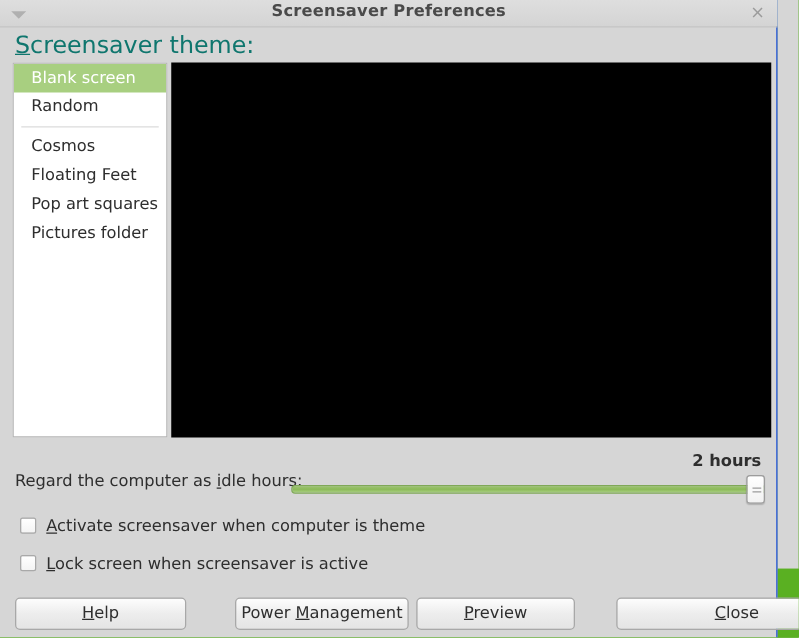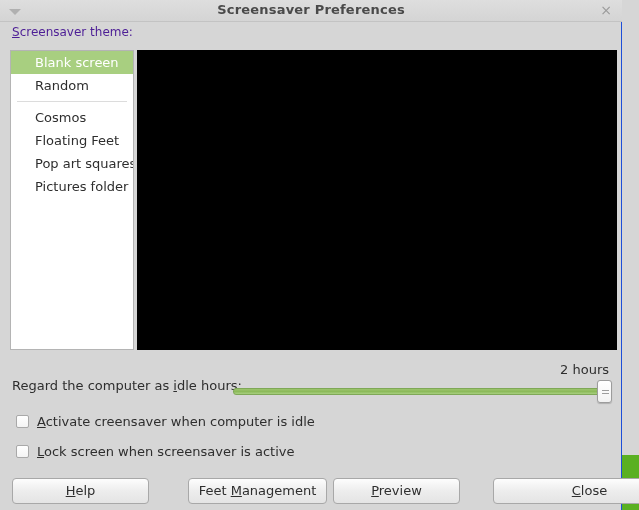--- a/index.html
+++ b/index.html
@@ -63,38 +63,38 @@
     text-align: center;
     font-size: 14px;
     color: #9b9b9b;
     cursor: pointer;
   }
 
   
   #theme-label {
     position: absolute;
     left: 12px; top: 25px;
-    font-size: 12px;
-    color: #4c1d95;
+    font-size: 19px;
+    color: #0f766e;
   }
   .mn { text-decoration: underline; }
 
   
   #theme-list {
     position: absolute;
     left: 10px; top: 50px;
     width: 124px; height: 300px;
     background: #ffffff;
     border: 1px solid #b4b4b4;
     overflow: hidden;
   }
   .theme-item {
     height: 23px;
     line-height: 23px;
-    padding-left: 24px;
+    padding-left: 14px;
     font-size: 13px;
     color: #2e2e2e;
     white-space: nowrap;
     cursor: pointer;
   }
   .theme-item.selected {
     background: #a8cf80;
     color: #ffffff;
   }
   .theme-sep {
@@ -110,20 +110,21 @@
     width: 480px; height: 300px;
     background: #000000;
   }
 
   
   #idle-value {
     position: absolute;
     right: 12px; top: 362px;
     font-size: 13px;
     color: #2e2e2e;
+    font-weight: bold;
   }
   #idle-label {
     position: absolute;
     left: 12px; top: 378px;
     font-size: 13px;
     color: #2e2e2e;
   }
   #slider {
     position: absolute;
     left: 233px; top: 384px;
@@ -241,26 +242,26 @@
 
     <div id="idle-value">2 hours</div>
 
     <div id="idle-label"><span>Regard the computer as </span><span class="mn">i</span><span>dle hours:</span></div>
 
     <div id="slider">
       <div id="slider-track"></div>
       <div id="slider-handle"></div>
     </div>
 
-    <div class="check-row" id="check-row-1"><span class="check-box"></span><span></span><span class="mn">A</span><span>ctivate creensaver when computer is idle</span></div>
+    <div class="check-row" id="check-row-1"><span class="check-box"></span><span></span><span class="mn">A</span><span>ctivate screensaver when computer is theme</span></div>
 
     <div class="check-row" id="check-row-2"><span class="check-box"></span><span></span><span class="mn">L</span><span>ock screen when screensaver is active</span></div>
 
     <div class="btn" id="btn-help"><span></span><span class="mn">H</span><span>elp</span></div>
 
-    <div class="btn" id="btn-power"><span>Feet </span><span class="mn">M</span><span>anagement</span></div>
+    <div class="btn" id="btn-power"><span>Power </span><span class="mn">M</span><span>anagement</span></div>
 
     <div class="btn" id="btn-preview"><span></span><span class="mn">P</span><span>review</span></div>
 
     <div class="btn" id="btn-close"><span></span><span class="mn">C</span><span>lose</span></div>
 
   </div>
 </div>
 
 </body></html>

